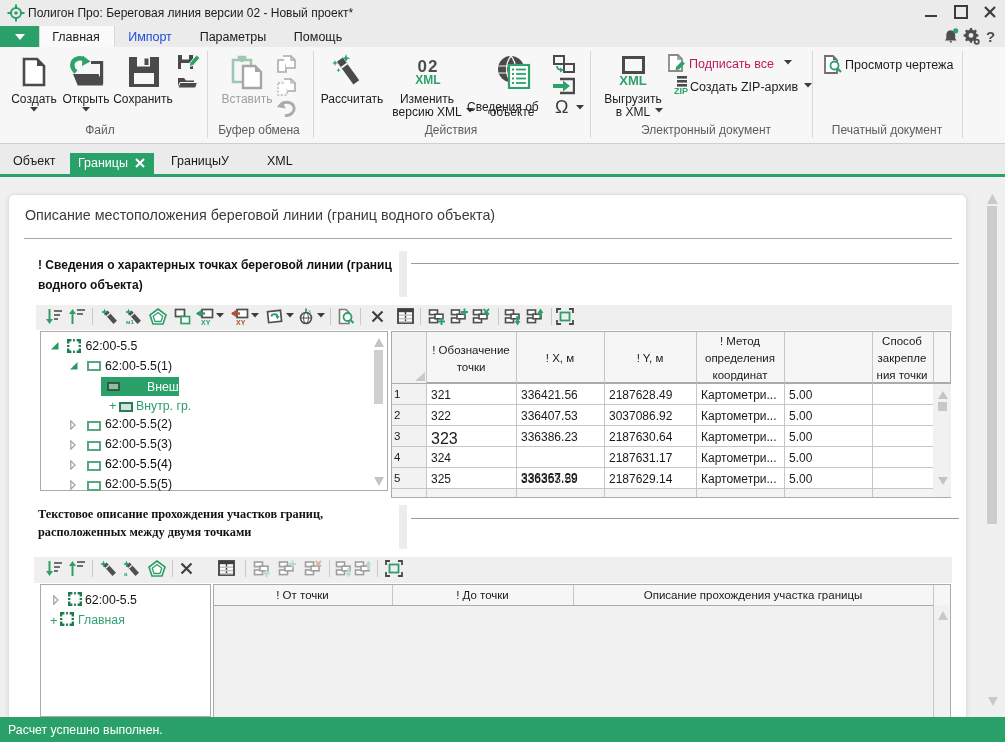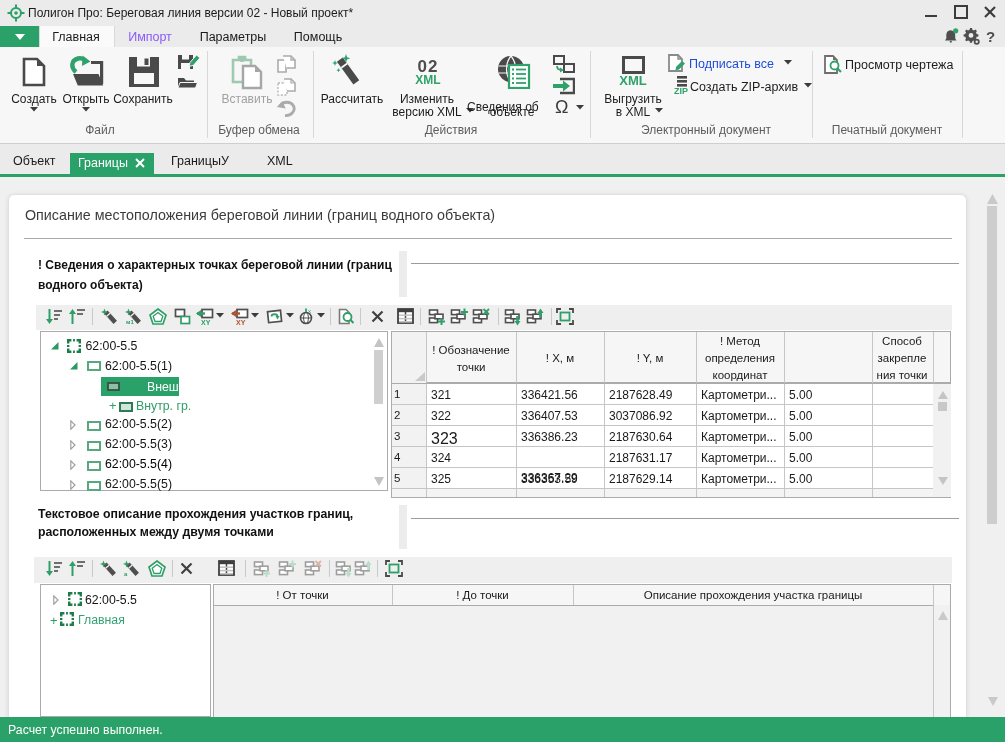--- a/index.html
+++ b/index.html
@@ -31,21 +31,21 @@
     </g>
 </svg>
 
 <div class="ab" style="left:0;top:26px;width:1005px;height:21px;background:#ebebeb;"></div>
 <div class="ab" style="left:0;top:26px;width:39px;height:21px;background:#2aa169;"></div>
 <svg class="ab" style="left:15px;top:34px" width="10" height="6" viewBox="0 0 10 6">
     <polygon points="0,0 10,0 5,6" fill="#fff"></polygon>
   </svg>
 <div class="ab" style="left:39px;top:26px;width:74px;height:21px;background:#fafafa;border-left:1px solid #d9d9d9;border-right:1px solid #d9d9d9;"></div>
 <div class="tx" style="left:39px;top:30px;width:74px;text-align:center;font-size:12.5px;color:#1a1a1a;">Главная</div>
-<div class="tx" style="left:113px;top:30px;width:74px;text-align:center;font-size:12.5px;color:#8b5cf6;">Импорт</div>
+<div class="tx" style="left:113px;top:30px;width:74px;text-align:center;font-size:12.5px;color:#1d4ed8;">Импорт</div>
 <div class="tx" style="left:196px;top:30px;width:74px;text-align:center;font-size:12.5px;color:#1a1a1a;">Параметры</div>
 <div class="tx" style="left:281px;top:30px;width:74px;text-align:center;font-size:12.5px;color:#1a1a1a;">Помощь</div>
 <svg class="ab" style="left:942px;top:27px" width="18" height="18" viewBox="0 0 18 18">
  <path d="M8.5 3.2 C5.6 3.4 4.3 5.5 4.3 8 L4.3 11.5 L3 13.5 L14.5 13.5 L13.2 11.5 L13.2 8 C13.2 5.5 11.7 3.4 8.5 3.2Z" fill="#4e4e4e"></path>
  <rect x="7.7" y="13.8" width="2.2" height="1.8" rx="1" fill="#4e4e4e"></rect>
  <circle cx="13.7" cy="3.8" r="2.6" fill="#2fa26b"></circle>
 </svg>
 <svg class="ab" style="left:963px;top:28px" width="18" height="18" viewBox="0 0 18 18">
  <g fill="#4e4e4e">
   <path d="M7 0 L9 0 L9.4 1.7 L11 2.4 L12.5 1.5 L13.9 2.9 L13 4.4 L13.7 6 L15.4 6.4 L15.4 8.4 L13.7 8.8 L13 10.4 L13.9 11.9 L12.5 13.3 L11 12.4 L9.4 13.1 L9 14.8 L7 14.8 L6.6 13.1 L5 12.4 L3.5 13.3 L2.1 11.9 L3 10.4 L2.3 8.8 L0.6 8.4 L0.6 6.4 L2.3 6 L3 4.4 L2.1 2.9 L3.5 1.5 L5 2.4 L6.6 1.7Z"></path>
@@ -195,21 +195,21 @@
 <div class="tx" style="left:588px;top:105px;width:90px;text-align:center;font-size:12px;color:#1d1d1d;">в XML</div>
 <svg class="ab" style="left:655px;top:108px" width="8" height="5" viewBox="0 0 8 5">
     <polygon points="0,0 8,0 4,4.5" fill="#3c3c3c"></polygon>
   </svg>
 
 <svg class="ab" style="left:668px;top:54px" width="18" height="18" viewBox="0 0 18 18">
  <path d="M1 1 L10 1 L14 5 L14 17 L1 17 Z" fill="#fff" stroke="#8a8a8a" stroke-width="1.8"></path>
  <path d="M10 1 L10 5 L14 5" fill="none" stroke="#8a8a8a" stroke-width="1.4"></path>
  <path d="M8 13 L14 7 L17 9.5 L11 15.5 L7.5 16.2 Z" fill="#2fa26b"></path>
 </svg>
-<div class="tx" style="left:689px;top:57px;font-size:12.5px;color:#1d4ed8;">Подписать все</div>
+<div class="tx" style="left:689px;top:57px;font-size:12.5px;color:#be185d;">Подписать все</div>
 <svg class="ab" style="left:784px;top:60px" width="8" height="5" viewBox="0 0 8 5">
     <polygon points="0,0 8,0 4,4.5" fill="#3c3c3c"></polygon>
   </svg>
 
 <svg class="ab" style="left:674px;top:76px" width="20" height="19" viewBox="0 0 20 19">
  <g fill="#4a4a4a">
   <rect x="3" y="0" width="10" height="2.6"></rect>
   <rect x="3" y="4" width="10" height="2.6"></rect>
   <rect x="3" y="8" width="10" height="2.6"></rect>
  </g>
@@ -543,21 +543,21 @@
     <div class="ab" style="left:924.5px;top:295px;width:1px;height:8px;background:#c6c6c6;"></div>
     <div class="ab" style="left:925px;top:190px;width:18px;height:113px;background:#f1f1f1;"></div>
     <svg class="ab" style="left:930px;top:197px" width="10" height="8" viewBox="0 0 10 8">
       <polygon points="5,0 10,8 0,8" fill="#c4c4c4"></polygon>
     </svg>
     <div class="ab" style="left:930px;top:208px;width:9px;height:9px;background:#c8c8c8;"></div>
     <svg class="ab" style="left:930px;top:283px" width="10" height="8" viewBox="0 0 10 8">
       <polygon points="0,0 10,0 5,8" fill="#c4c4c4"></polygon>
     </svg>
 
-<div class="tx" style="left:30px;top:311px;font-size:12.3px;font-weight:bold;color:#111;line-height:18px;">Текстовое описание прохождения участков границ,<br>расположенных между двумя точками</div>
+<div class="tx" style="left:30px;top:311px;font-size:12.3px;font-weight:bold;color:#111;line-height:18px;font-family:Liberation Serif, serif;">Текстовое описание прохождения участков границ,<br>расположенных между двумя точками</div>
 <div class="ab" style="left:391px;top:311px;width:8px;height:44px;background:#ececec;"></div>
 <div class="ab" style="left:403px;top:324px;width:548px;height:1px;background:#9b9b9b;"></div>
 
 <div class="ab" style="left:26px;top:363px;width:918px;height:26px;background:#efefef;"></div>
 <svg class="ab" style="left:38px;top:366px" width="17" height="17" viewBox="0 0 17 17">
  <line x1="3.5" y1="1" x2="3.5" y2="13" stroke="#2f9e68" stroke-width="2"></line>
  <polygon points="0,11 7,11 3.5,16" fill="#2f9e68"></polygon>
  <g stroke="#4f4f4f" stroke-width="1.6">
         <line x1="8" y1="3" x2="16" y2="3"></line>
         <line x1="8" y1="7" x2="14" y2="7"></line>

